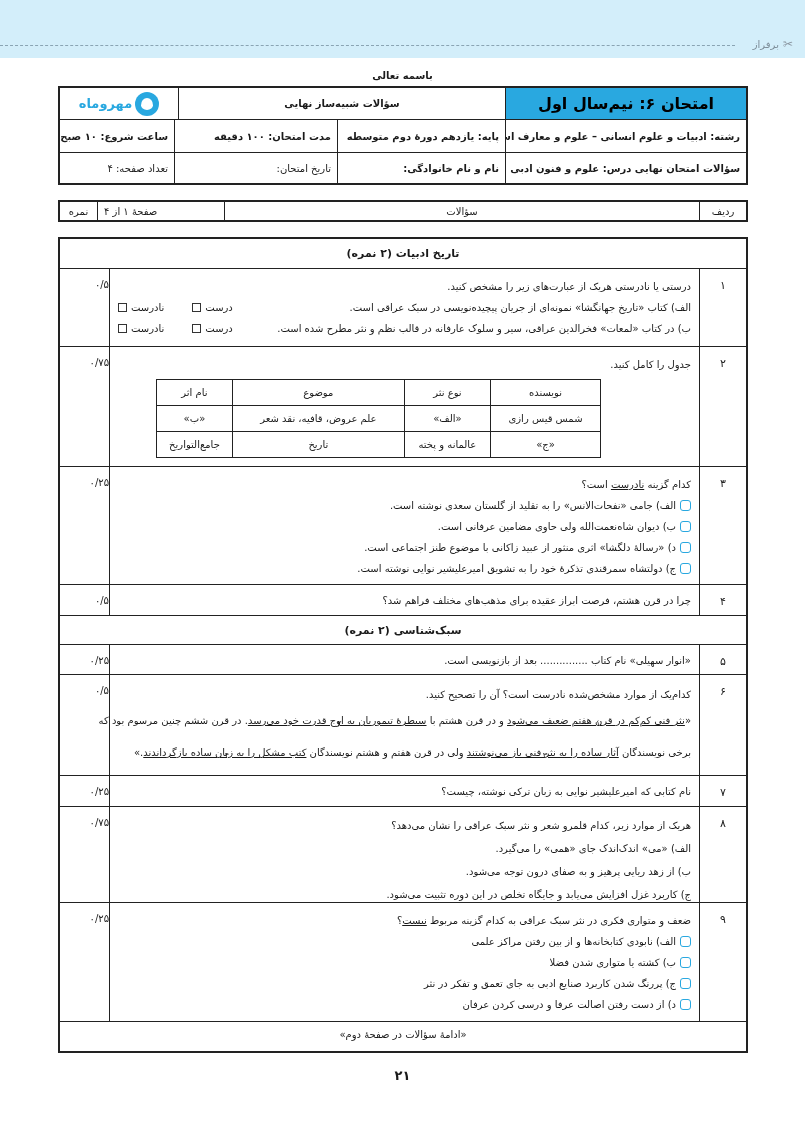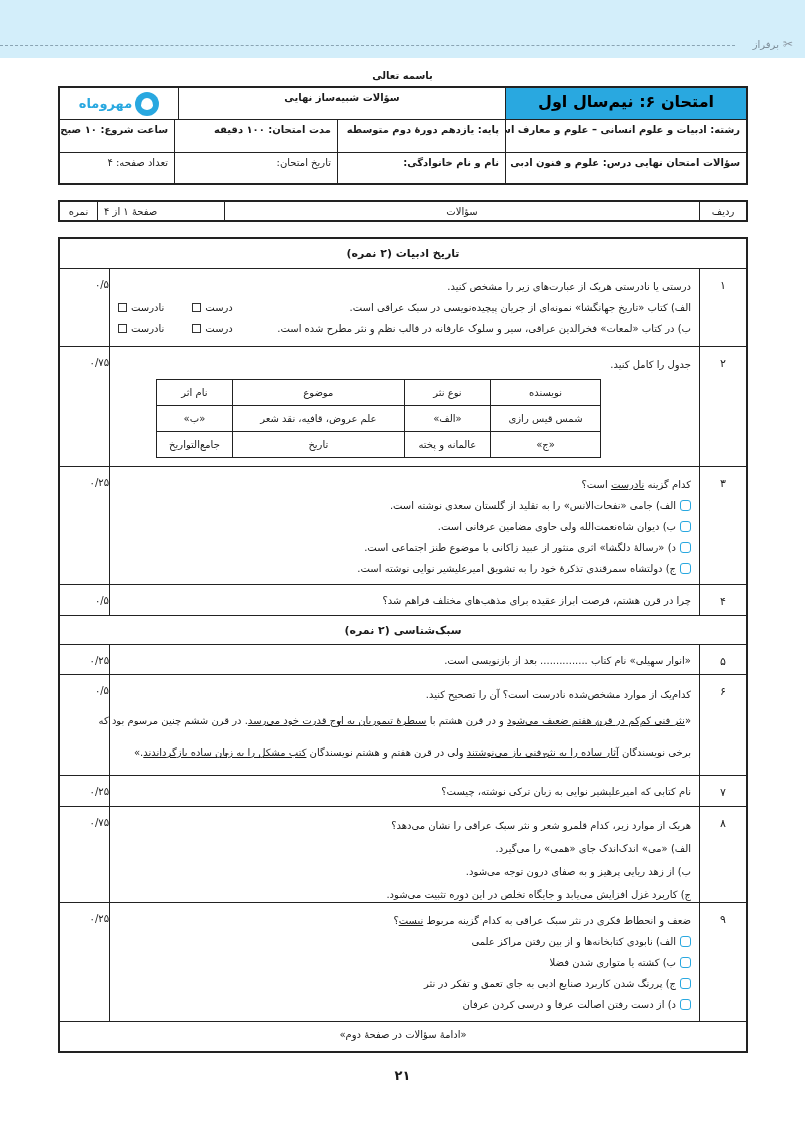--- a/index.html
+++ b/index.html
@@ -9,21 +9,21 @@
   .topband { position: absolute; left: 0; top: 0; width: 805px; height: 58px; background: #d3eefa; }
   .topband .dash { position: absolute; left: 0; right: 70px; top: 45px; border-top: 1px dashed #8aa4b3; }
   .topband .brand { position: absolute; right: 12px; top: 37px; font-size: 10px; color: #7d8d98; display: flex; align-items: center; gap: 4px; direction: rtl; }
   .topband .brand .x { font-weight: bold; font-size: 12px; color: #8a96a0; }
 
   .bismillah { position: absolute; left: 0; width: 805px; top: 70px; text-align: center; font-size: 10px; font-weight: bold; }
 
   
   .hdr { position: absolute; left: 58px; top: 86px; width: 690px; height: 99px; border: 2px solid #222; }
   .hdr .row { position: absolute; left: 0; right: 0; display: flex; flex-direction: row; direction: rtl; }
-  .hdr .cell { border-left: 1.5px solid #222; display: flex; padding: 4px 6px; font-size: 10px; font-weight: bold; white-space: nowrap; overflow: hidden; }
+  .hdr .cell { border-left: 1.5px solid #222; display: flex; align-items: center; padding: 4px 6px; font-size: 10px; font-weight: bold; white-space: nowrap; overflow: hidden; }
   .hdr .cell:last-child { border-left: none; }
   .hdr .r1 { top: 0; height: 32px; border-bottom: 1.5px solid #222; }
   .hdr .r2 { top: 32px; height: 33px; border-bottom: 1.5px solid #222; }
   .hdr .r3 { top: 65px; height: 30px; }
   .exam-title { background: #29a8e0; color: #000000; font-size: 16px !important; justify-content: center; width: 241px; }
   .logo-cell { width: 118px; justify-content: center; }
   .logo { display: flex; align-items: center; gap: 3px; direction: rtl; }
   .logo .circ { width: 24px; height: 24px; border-radius: 50%; background: #29a8e0; position: relative; }
   .logo .circ::before { content: ""; position: absolute; left: 6px; top: 6px; width: 12px; height: 12px; background: #fff; border-radius: 50% 50% 50% 50% / 60% 60% 40% 40%; }
   .logo .txt { color: #29a8e0; font-size: 13px; font-weight: bold; }
@@ -241,21 +241,21 @@
       <span class="line">الف) «می» اندک‌اندک جای «همی» را می‌گیرد.</span>
       <span class="line">ب) از زهد ریایی پرهیز و به صفای درون توجه می‌شود.</span>
       <span class="line">ج) کاربرد غزل افزایش می‌یابد و جایگاه تخلص در این دوره تثبیت می‌شود.</span>
     </div>
   </div>
 
   <div class="q" style="top:664px; height:119px;">
     <div class="num">۹</div>
     <div class="score">۰/۲۵</div>
     <div class="body">
-      <span class="line"><span>ضعف و انحطاط فکری در نثر سبک عراقی به کدام گزینه مربوط </span><u>نیست</u><span>؟</span></span>
+      <span class="line"><span>ضعف و متواری فکری در نثر سبک عراقی به کدام گزینه مربوط </span><u>نیست</u><span>؟</span></span>
       <span class="line opt">
           <span class="cbx"></span>
           <span>الف) نابودی کتابخانه‌ها و از بین رفتن مراکز علمی</span>
         </span>
       <span class="line opt">
           <span class="cbx"></span>
           <span>ب) کشته یا متواری شدن فضلا</span>
         </span>
       <span class="line opt">
           <span class="cbx"></span>

